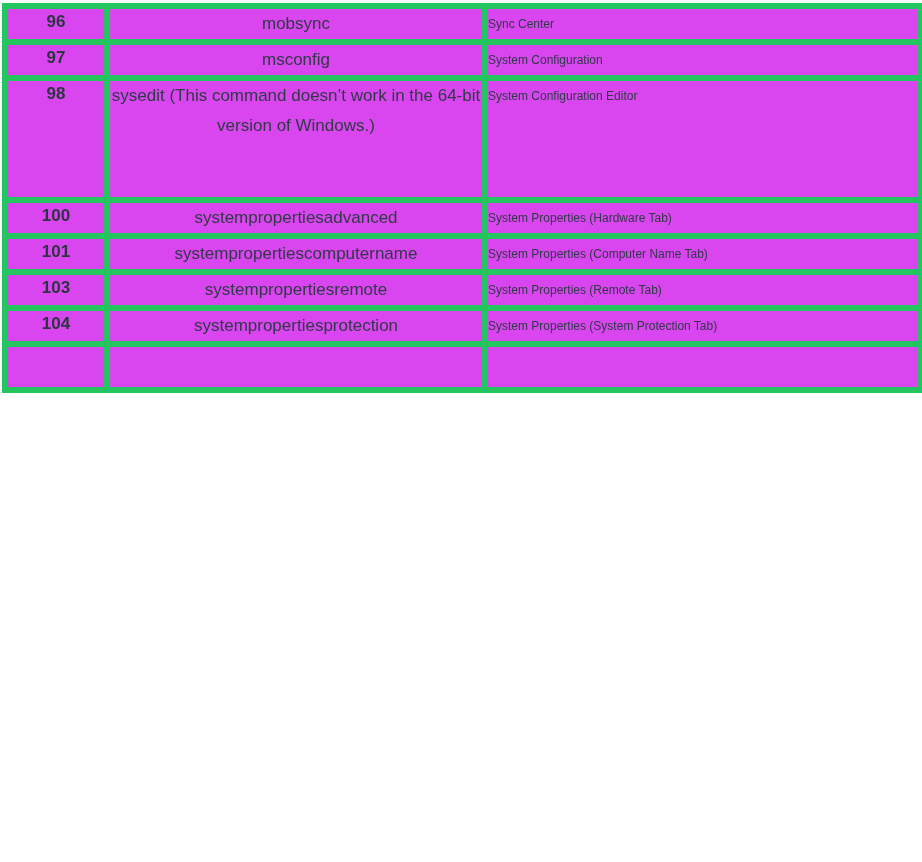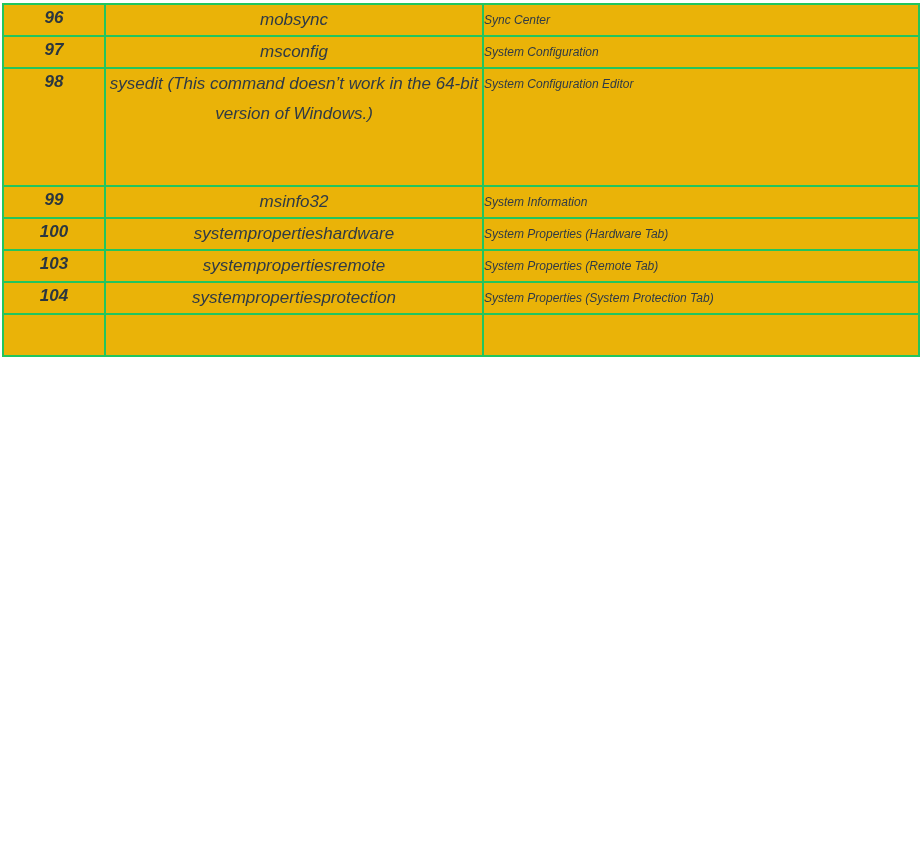--- a/index.html
+++ b/index.html
@@ -28,25 +28,24 @@
     width: 916px;
     border-collapse: collapse;
     table-layout: fixed;
     background: #ffffff;
   }
   .cmd-table col.c-num   { width: 102px; }
   .cmd-table col.c-cmd   { width: 378px; }
   .cmd-table col.c-desc  { width: 436px; }
 
   .cmd-table td {
-    border: 2px solid #22c55e;
+    border: 6px solid #22c55e;
     vertical-align: top;
-    background: #eab308;
+    background: #d946ef;
     padding: 0;
-    font-style: italic;
   }
   .cell-num {
     text-align: center;
     font-weight: bold;
     font-size: 17px;
     line-height: 25px;
     color: #2b3640;
     padding: 20px 6px 24px 6px;
   }
   .cell-cmd {
@@ -96,28 +95,28 @@
           <td class="cell-num">97</td>
           <td class="cell-cmd">msconfig</td>
           <td class="cell-desc">System Configuration</td>
         </tr>
         <tr class="row-tall">
           <td class="cell-num">98</td>
           <td class="cell-cmd">sysedit (This command doesn’t work in the 64-bit version of Windows.)</td>
           <td class="cell-desc">System Configuration Editor</td>
         </tr>
         <tr>
-          <td class="cell-num">99</td>
-          <td class="cell-cmd">msinfo32</td>
-          <td class="cell-desc">System Information</td>
+          <td class="cell-num">100</td>
+          <td class="cell-cmd">systempropertiesadvanced</td>
+          <td class="cell-desc">System Properties (Hardware Tab)</td>
         </tr>
         <tr>
-          <td class="cell-num">100</td>
-          <td class="cell-cmd">systempropertieshardware</td>
-          <td class="cell-desc">System Properties (Hardware Tab)</td>
+          <td class="cell-num">101</td>
+          <td class="cell-cmd">systempropertiescomputername</td>
+          <td class="cell-desc">System Properties (Computer Name Tab)</td>
         </tr>
         <tr>
           <td class="cell-num">103</td>
           <td class="cell-cmd">systempropertiesremote</td>
           <td class="cell-desc">System Properties (Remote Tab)</td>
         </tr>
         <tr>
           <td class="cell-num">104</td>
           <td class="cell-cmd">systempropertiesprotection</td>
           <td class="cell-desc">System Properties (System Protection Tab)</td>

